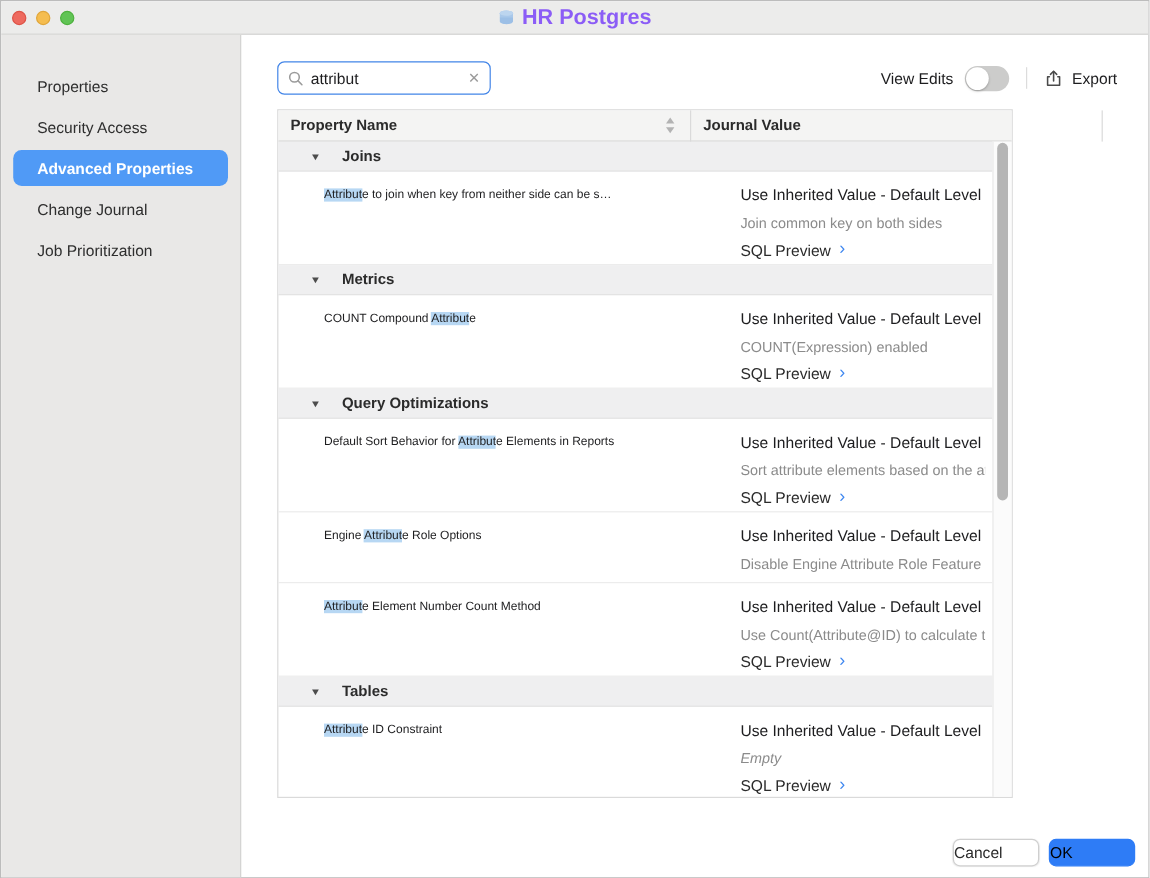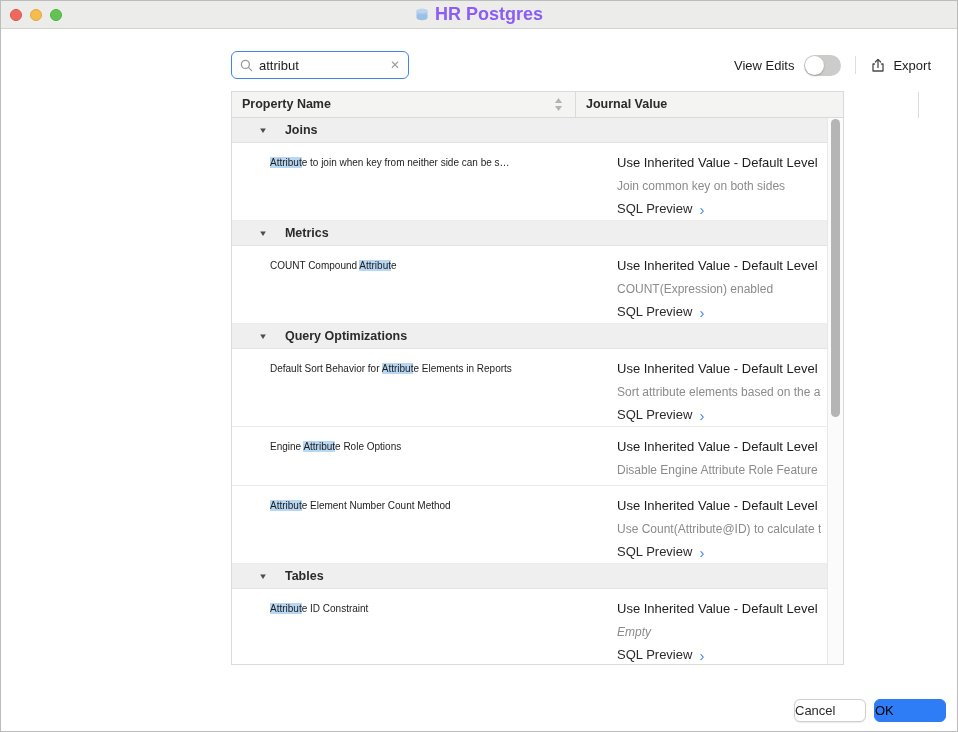--- a/index.html
+++ b/index.html
@@ -105,21 +105,21 @@
   .prop-row.h3 { height: 78px; }
   .prop-row.h2 { height: 59px; }
   .prop-row.hlast { height: 75px; border-bottom: none; }
   .prop-name { position: absolute; left: 38px; top: 11px; width: 305px; font-size: 10px; color: #1d1d1f; line-height: 17px; }
   .hl { background: #b7d7f3; }
   .prop-val { position: absolute; left: 354px; top: 11px; right: 6px; margin-left: 31px; }
   .val-main { font-size: 13px; color: #1d1d1f; line-height: 17px; }
   .val-desc { font-size: 12px; color: #8b8b8b; margin-top: 8px; line-height: 14px;
               white-space: nowrap; overflow: hidden; }
   .val-desc.italic { font-style: italic; }
-  .sql-preview { margin-top: 8px; font-size: 13px; color: #2b2b2b; cursor: pointer; display: flex; align-items: flex-end; gap: 7px; }
+  .sql-preview { margin-top: 8px; font-size: 13px; color: #2b2b2b; cursor: pointer; display: flex; align-items: flex-start; gap: 7px; }
   .sql-chevron { color: #3f87f0; font-size: 15px; line-height: 13px; }
 
   
   .btn {
     position: absolute; top: 698px; height: 23px; width: 72px;
     border-radius: 6px; font-size: 13px; line-height: 21px;
     cursor: pointer;
   }
   .btn.cancel { right: 91px; background: #fff; border: 1px solid #cfcfcf; color: #2b2b2b;
                 box-shadow: 0 0.5px 1px rgba(0,0,0,.08); }
@@ -142,20 +142,27 @@
       <svg width="14" height="14" viewBox="0 0 14 14">
         <ellipse cx="7" cy="3" rx="5.5" ry="2.2" fill="#a9c8ea"></ellipse>
         <path d="M1.5 3 v3.5 c0 1.2 2.5 2.2 5.5 2.2 s5.5 -1 5.5 -2.2 V3" fill="#a9c8ea"></path>
         <path d="M1.5 6.5 v3.5 c0 1.2 2.5 2.2 5.5 2.2 s5.5 -1 5.5 -2.2 V6.5" fill="#9cbfe6"></path>
         <ellipse cx="7" cy="3" rx="5.5" ry="2.2" fill="#bcd5ef"></ellipse>
       </svg>
     </span>
     <span class="win-title">HR Postgres</span>
   </div>
 
+  <div class="sidebar">
+    <div class="side-item">Properties</div>
+    <div class="side-item">Security Access</div>
+    <div class="side-item selected">Advanced Properties</div>
+    <div class="side-item">Change Journal</div>
+    <div class="side-item">Job Prioritization</div>
+  </div>
 
   <div class="search-box">
     <span>
       <svg width="13" height="13" viewBox="0 0 13 13">
         <circle cx="5.4" cy="5.4" r="4" fill="none" stroke="#9b9b9b" stroke-width="1.3"></circle>
         <line x1="8.4" y1="8.4" x2="11.6" y2="11.6" stroke="#9b9b9b" stroke-width="1.3" stroke-linecap="round"></line>
       </svg>
     </span>
     <input type="text" value="attribut" style="">
     <span class="clear-btn">✕</span>

